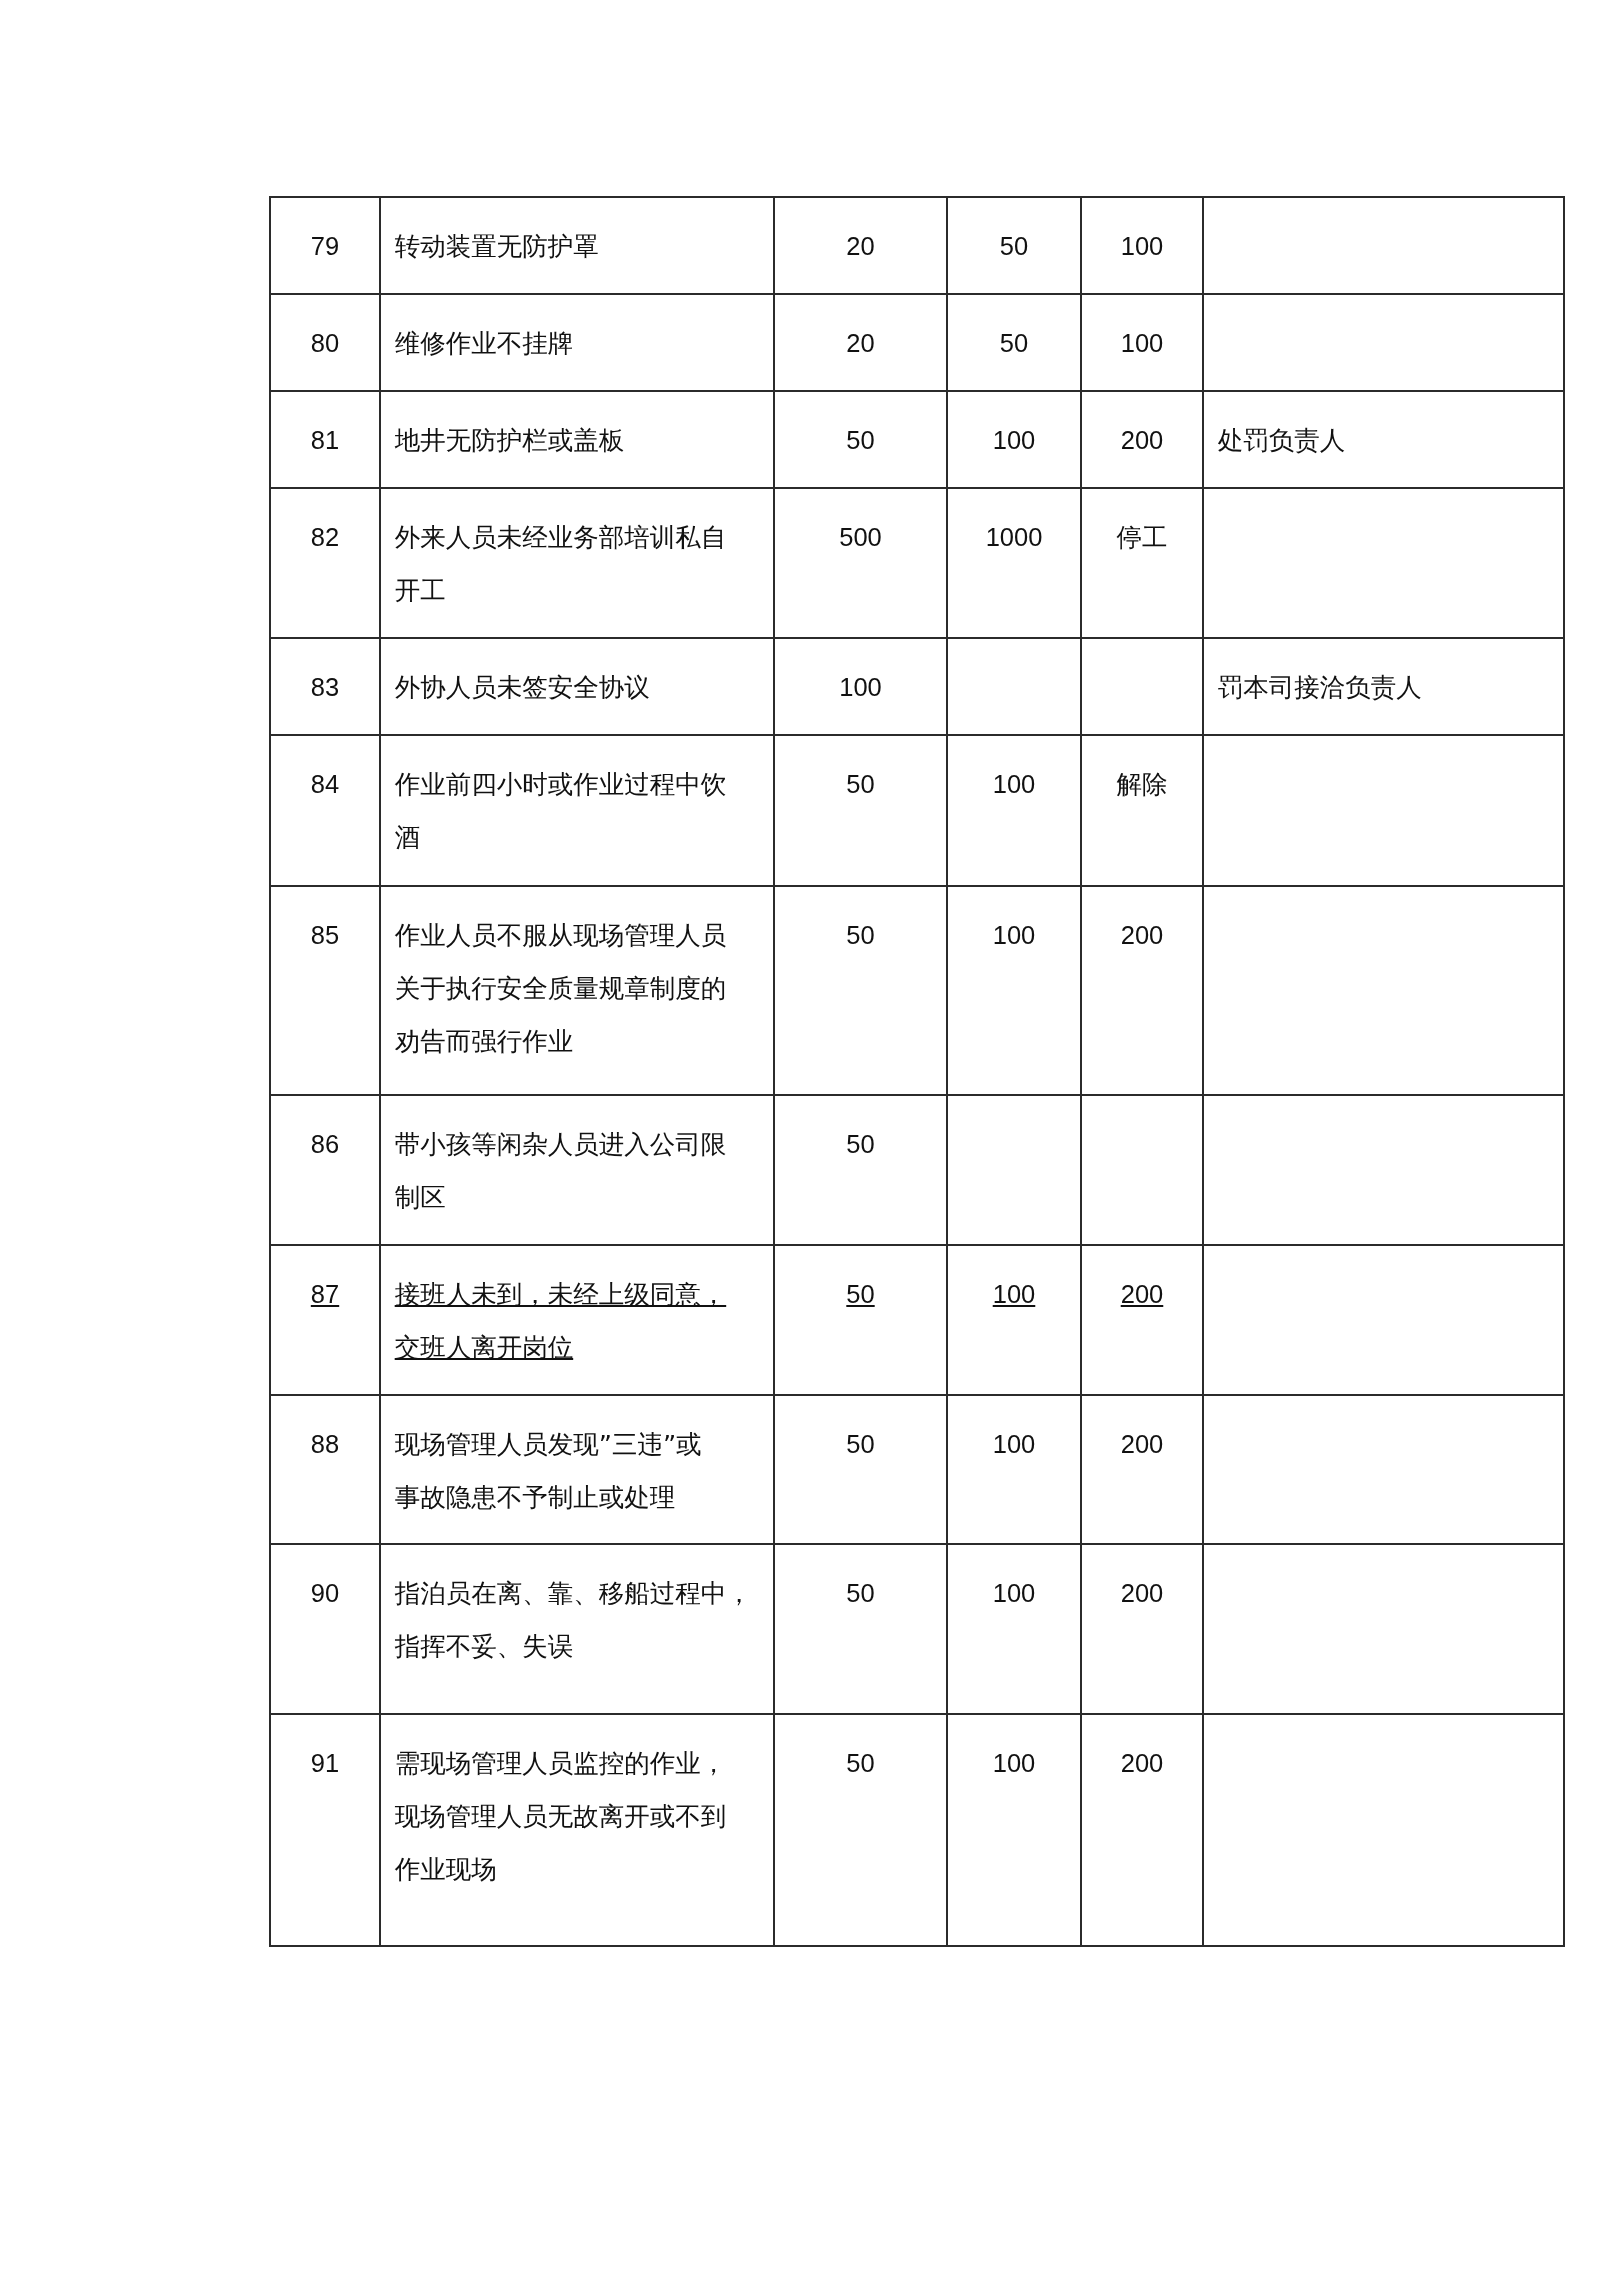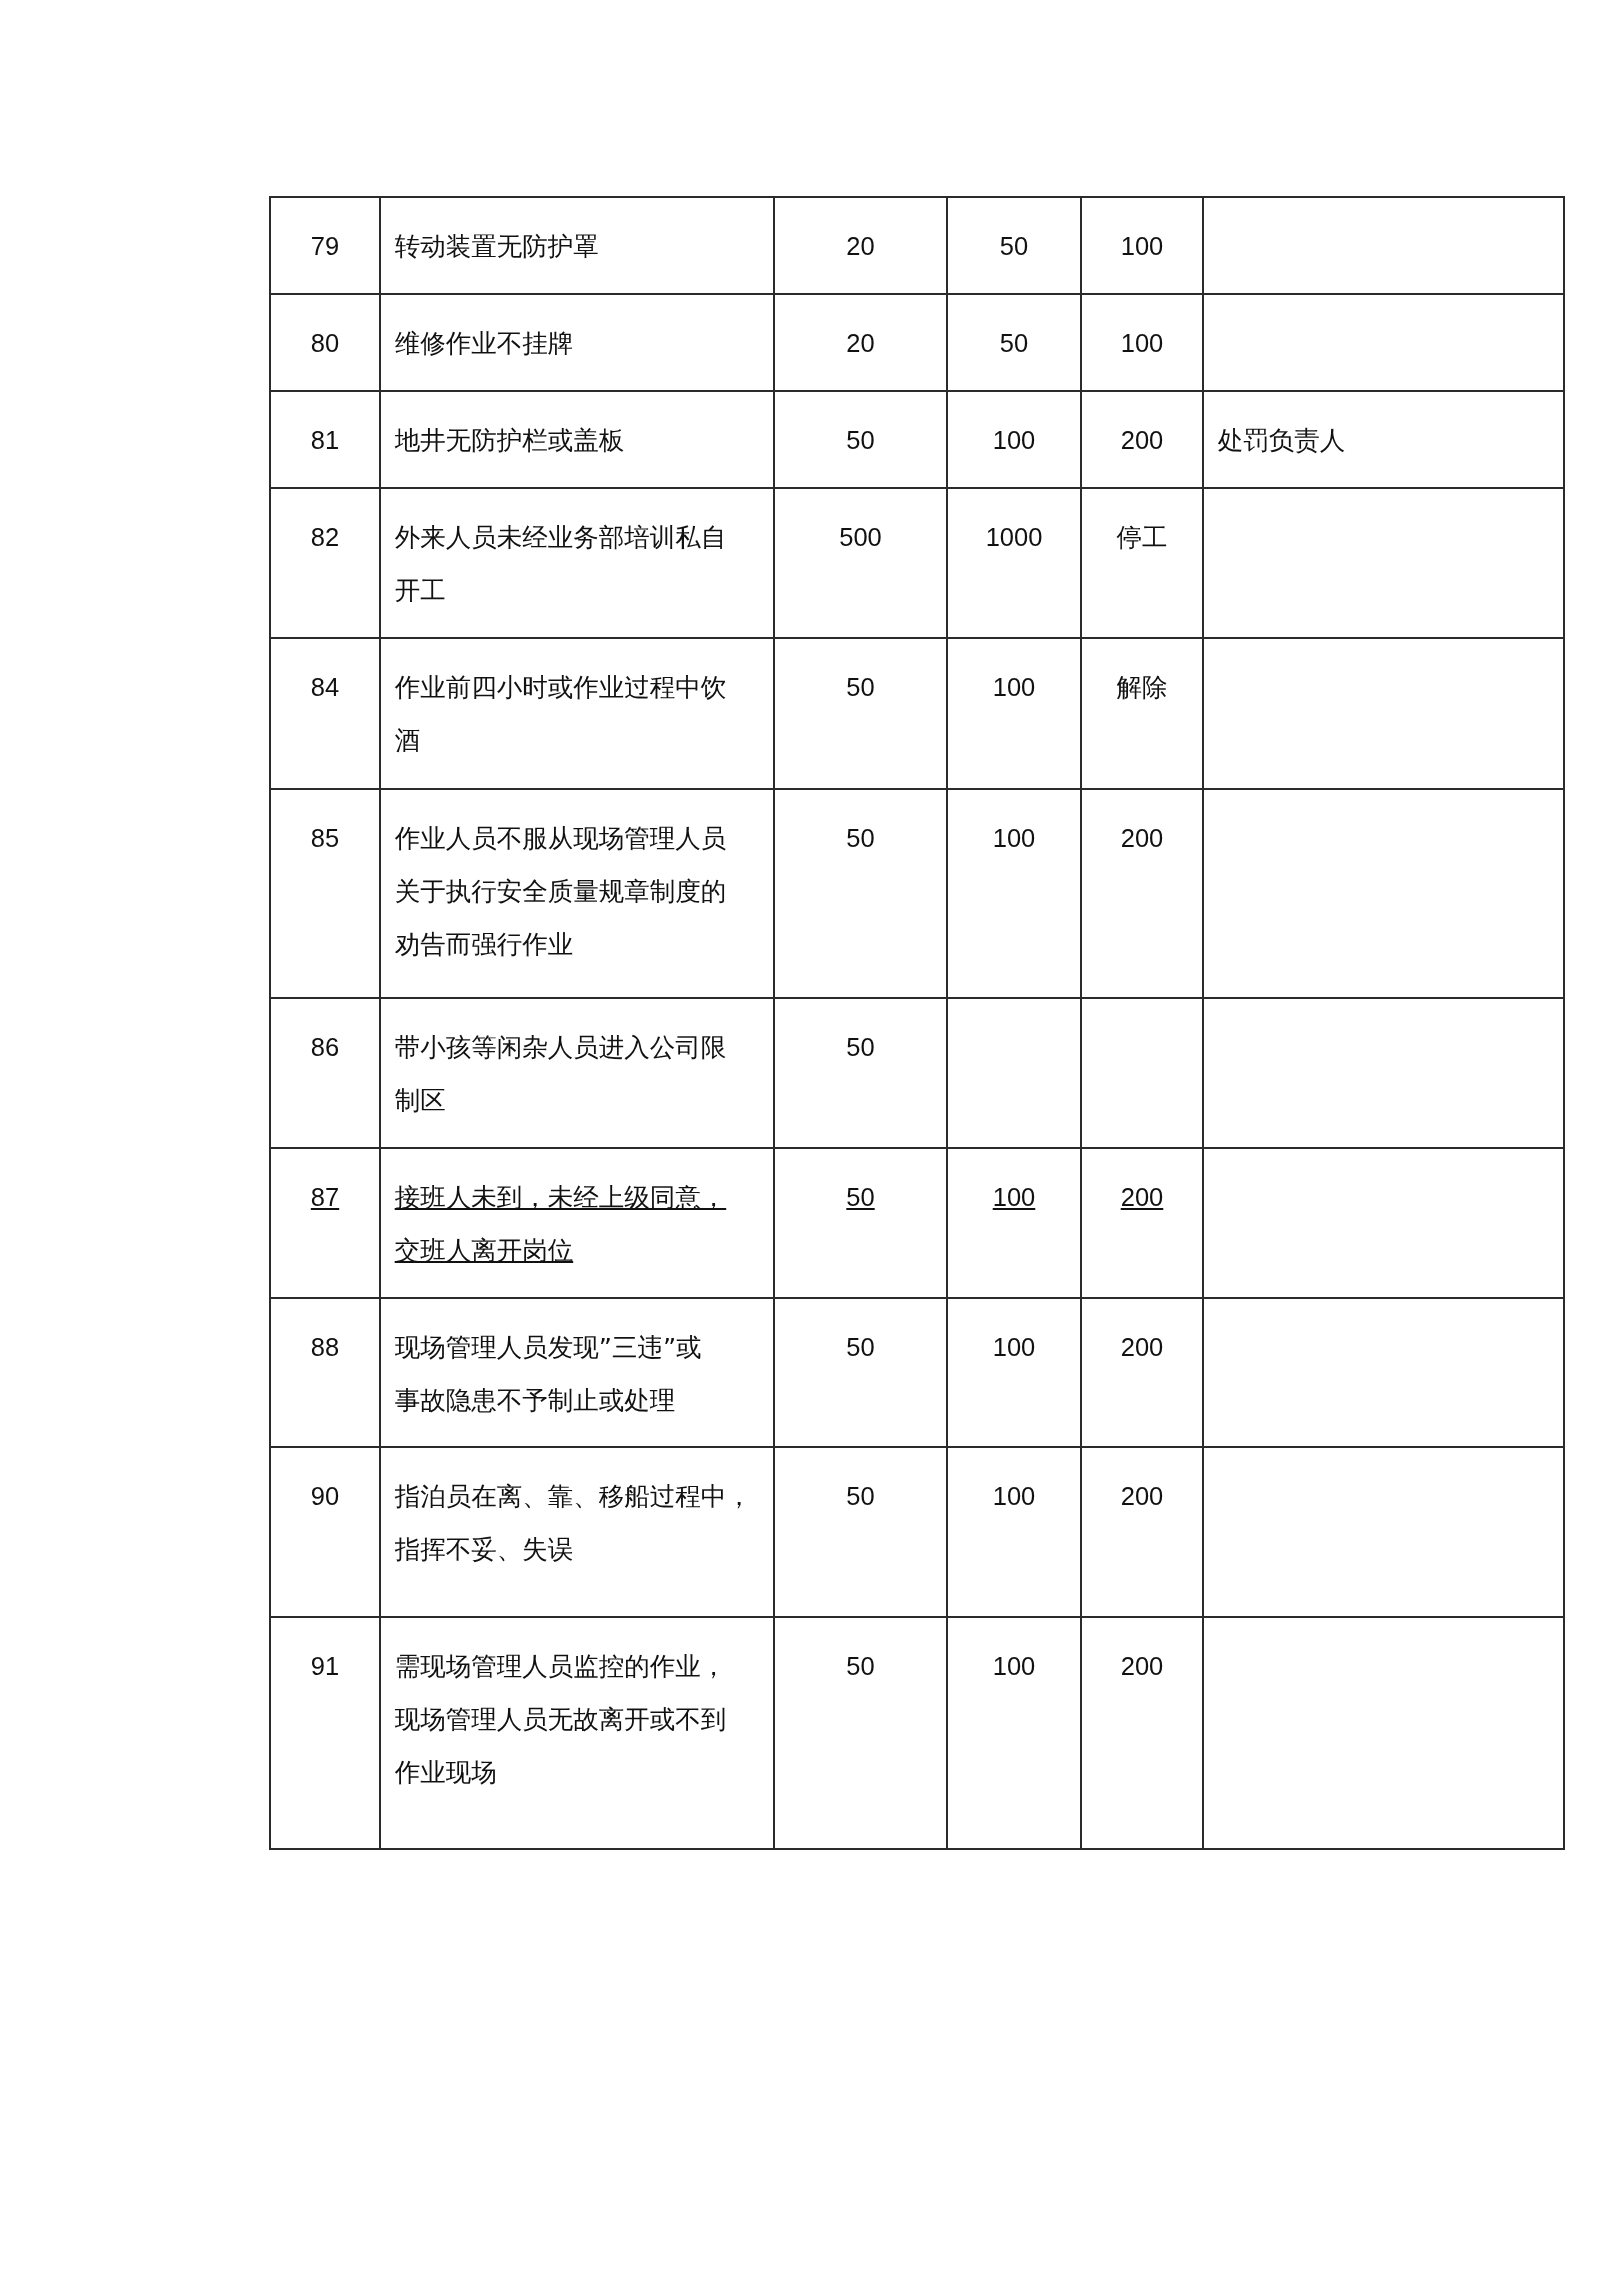--- a/index.html
+++ b/index.html
@@ -70,20 +70,30 @@
         <tr style="height: 150px;">
     <td class="c-no" style="height: 126px; box-sizing: border-box;">82</td>
     <td class="c-desc" style="height: 126px; box-sizing: border-box;">
             <span class="desc-text">外来人员未经业务部培训私自
 开工</span>
           </td>
     <td class="c-num" style="height: 126px; box-sizing: border-box;">500</td>
     <td class="c-num" style="height: 126px; box-sizing: border-box;">1000</td>
     <td class="c-num" style="height: 126px; box-sizing: border-box;">停工</td>
     <td class="c-note" style="height: 126px; box-sizing: border-box;"></td>
+  </tr>
+        <tr style="height: 97px;">
+    <td class="c-no" style="height: 74px; box-sizing: border-box;">83</td>
+    <td class="c-desc" style="height: 74px; box-sizing: border-box;">
+            <span class="desc-text">外协人员未签安全协议</span>
+          </td>
+    <td class="c-num" style="height: 74px; box-sizing: border-box;">100</td>
+    <td class="c-num" style="height: 74px; box-sizing: border-box;"></td>
+    <td class="c-num" style="height: 74px; box-sizing: border-box;"></td>
+    <td class="c-note" style="height: 74px; box-sizing: border-box;">罚本司接洽负责人</td>
   </tr>
         <tr style="height: 151px;">
     <td class="c-no" style="height: 127px; box-sizing: border-box;">84</td>
     <td class="c-desc" style="height: 127px; box-sizing: border-box;">
             <span class="desc-text">作业前四小时或作业过程中饮
 酒</span>
           </td>
     <td class="c-num" style="height: 127px; box-sizing: border-box;">50</td>
     <td class="c-num" style="height: 127px; box-sizing: border-box;">100</td>
     <td class="c-num" style="height: 127px; box-sizing: border-box;">解除</td>

